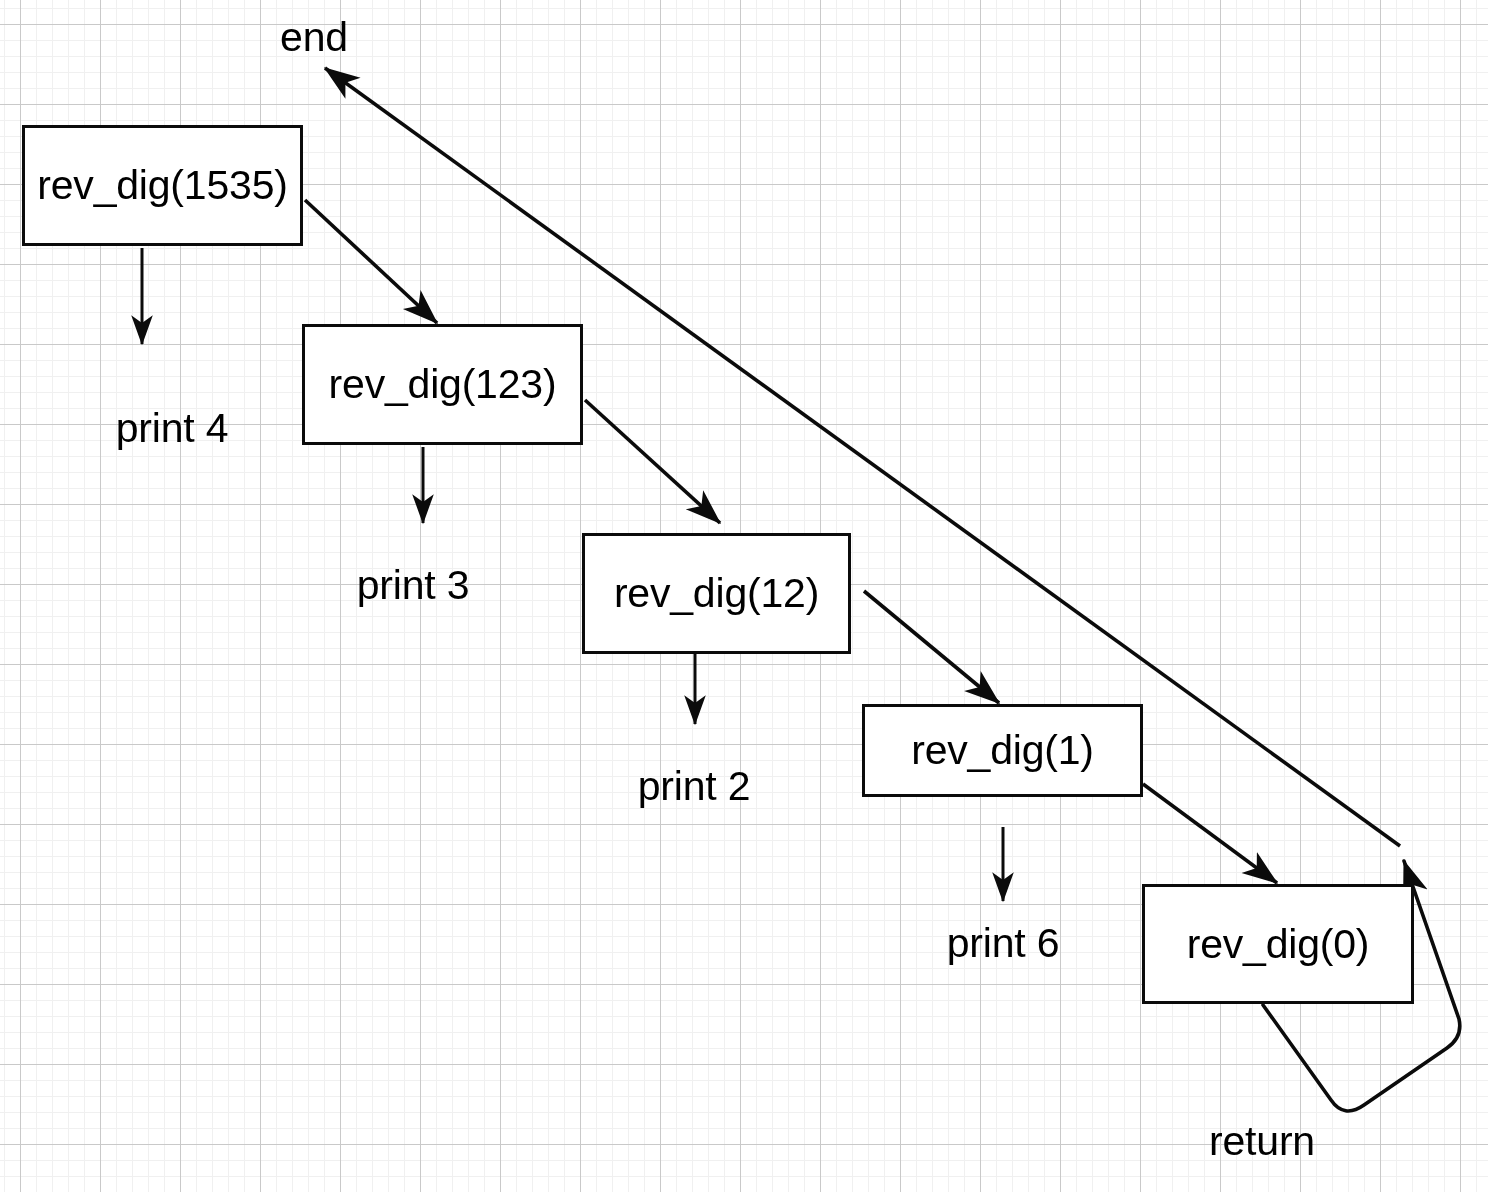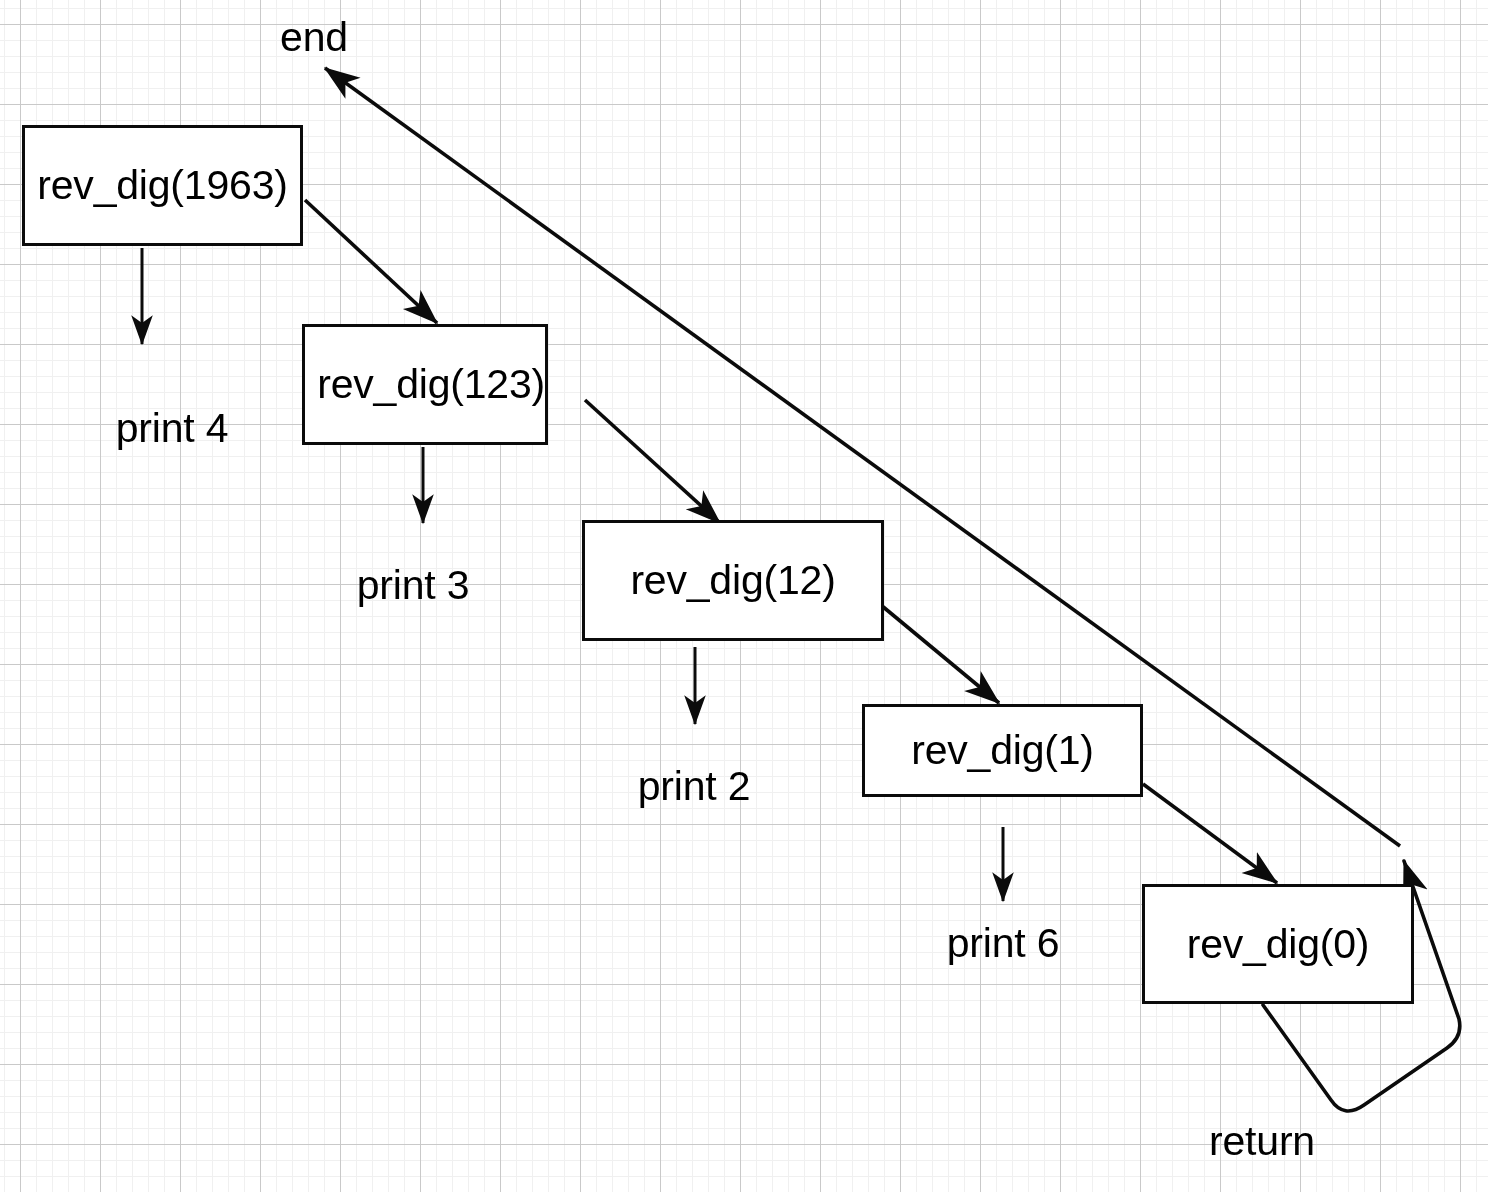--- a/index.html
+++ b/index.html
@@ -98,28 +98,28 @@
              L 1331,1100
              Q 1344,1119 1364,1105
              L 1447,1048
              Q 1463,1037 1459,1019
              L 1404,861" fill="none" stroke="#0b0b0b" stroke-width="3.6" stroke-linecap="round" stroke-linejoin="round" marker-end="url(#arrowhead)"></path>
 
     <line x1="1400" y1="846" x2="325" y2="68" stroke="#0b0b0b" stroke-width="3.6" marker-end="url(#arrowhead)"></line>
   </svg>
 
   <div class="node-box" style="left:22px; top:125px; width:281px; height:121px;">
-    <span>rev_dig(1963)</span>
+    <span>rev_dig(1535)</span>
   </div>
 
-  <div class="node-box" style="left:302px; top:324px; width:246px; height:121px;justify-content:flex-end;">
+  <div class="node-box" style="left:302px; top:324px; width:281px; height:121px;">
     <span>rev_dig(123)</span>
   </div>
 
-  <div class="node-box" style="left:582px; top:520px; width:302px; height:121px;">
+  <div class="node-box" style="left:582px; top:533px; width:269px; height:121px;">
     <span>rev_dig(12)</span>
   </div>
 
   <div class="node-box" style="left:862px; top:704px; width:281px; height:93px;">
     <span>rev_dig(1)</span>
   </div>
 
   <div class="node-box" style="left:1142px; top:884px; width:272px; height:120px;">
     <span>rev_dig(0)</span>
   </div>

